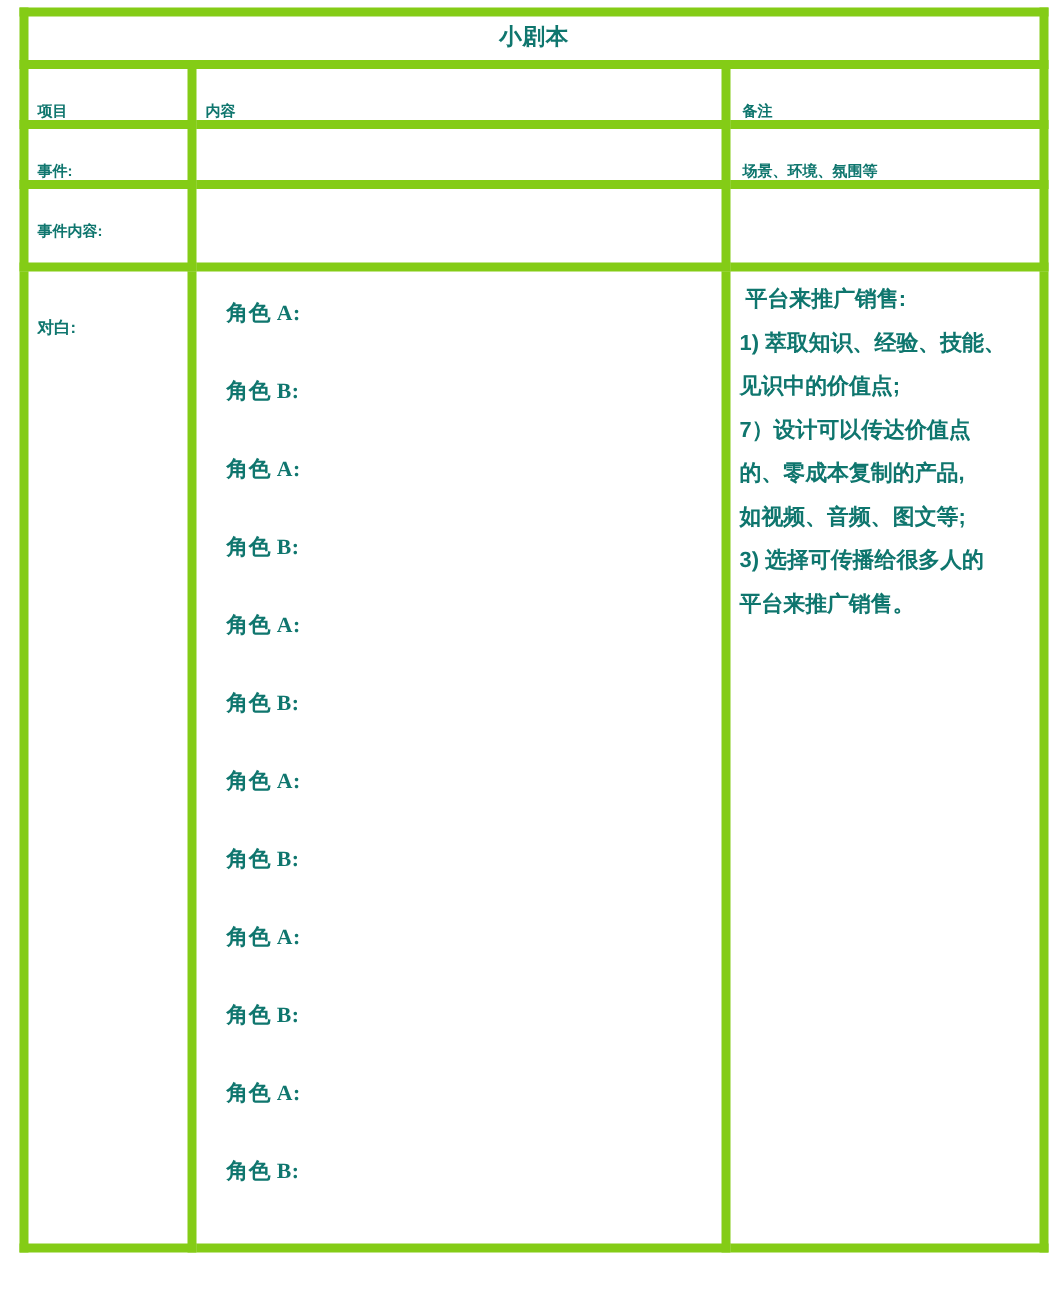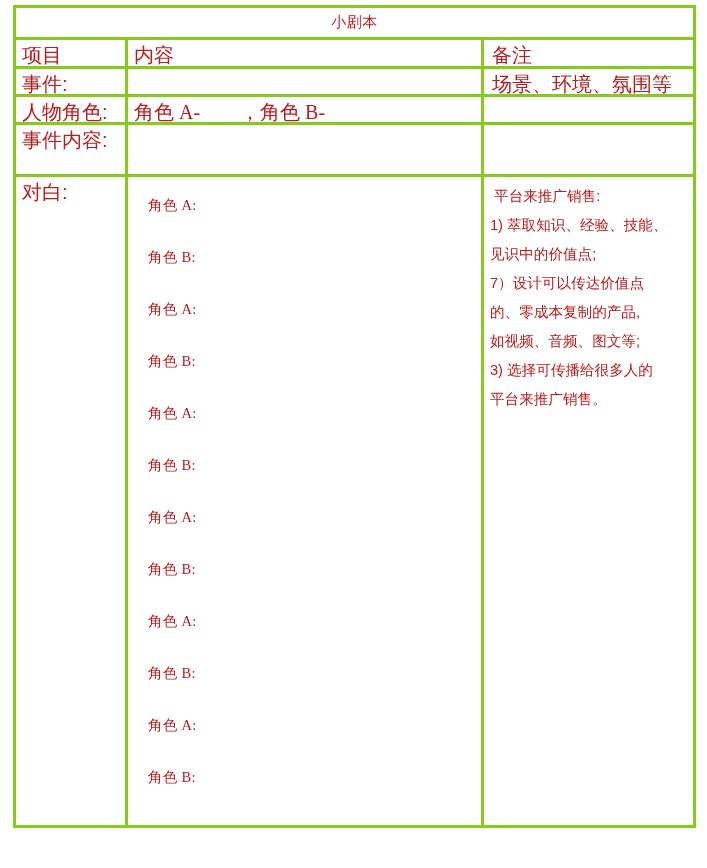--- a/index.html
+++ b/index.html
@@ -28,26 +28,27 @@
   .script-table {
     position: absolute;
     left: 13px;
     top: 5px;
     width: 681px;
     border-collapse: collapse;
     table-layout: fixed;
     border-spacing: 0;
   }
   .script-table td {
-    border: 3px solid #84cc16;
+    border: 6px solid #84cc16;
     padding: 0;
     vertical-align: top;
     font-size: 14.5px;
     line-height: 1.0;
-    color: #b91c1c;
+    color: #0f766e;
+    font-weight: bold;
   }
 
   
   col.c-label   { width: 112px; }
   col.c-content { width: 356px; }
   col.c-notes   { width: 212px; }
 
   
   .title-cell {
     height: 29px;
@@ -57,39 +58,41 @@
     display: block;
     padding-top: 6px;
     font-size: 15px;
     letter-spacing: 0.5px;
   }
 
   
   .cell-pad {
     display: block;
     padding: 5px 0 0 6px;
-    font-size: 20px;
+    font-size: 10px;
     white-space: pre;
+    margin-top: 19px;
   }
   .cell-pad.notes {
     padding-left: 8px;
   }
 
   .r-head td { height: 26px; }
   .r-std  td { height: 25px; }
   .r-tall td { height: 49px; }
 
   
   .r-dialog td {
     height: 614px;
   }
   .dialog-label {
     display: block;
     padding: 5px 0 0 6px;
-    font-size: 20px;
+    font-size: 11px;
+    margin-top: 28px;
   }
   .dialog-lines {
     display: block;
     padding: 0;
     margin: 12px;
   }
   .dialog-lines .dline {
     display: block;
     height: 52px;
     padding: 9px 0 0 8px;
@@ -151,31 +154,20 @@
           <span class="cell-pad">事件:</span>
         </td>
         <td>
           <span class="cell-pad"></span>
         </td>
         <td>
           <span class="cell-pad notes">场景、环境、氛围等</span>
         </td>
       </tr>
 
-      <tr class="r-std">
-        <td>
-          <span class="cell-pad">人物角色:</span>
-        </td>
-        <td>
-          <span class="cell-pad persons">角色 A-        ，角色 B-</span>
-        </td>
-        <td>
-          <span class="cell-pad notes"></span>
-        </td>
-      </tr>
 
       <tr class="r-tall">
         <td>
           <span class="cell-pad">事件内容:</span>
         </td>
         <td>
           <span class="cell-pad"></span>
         </td>
         <td>
           <span class="cell-pad notes"></span>

